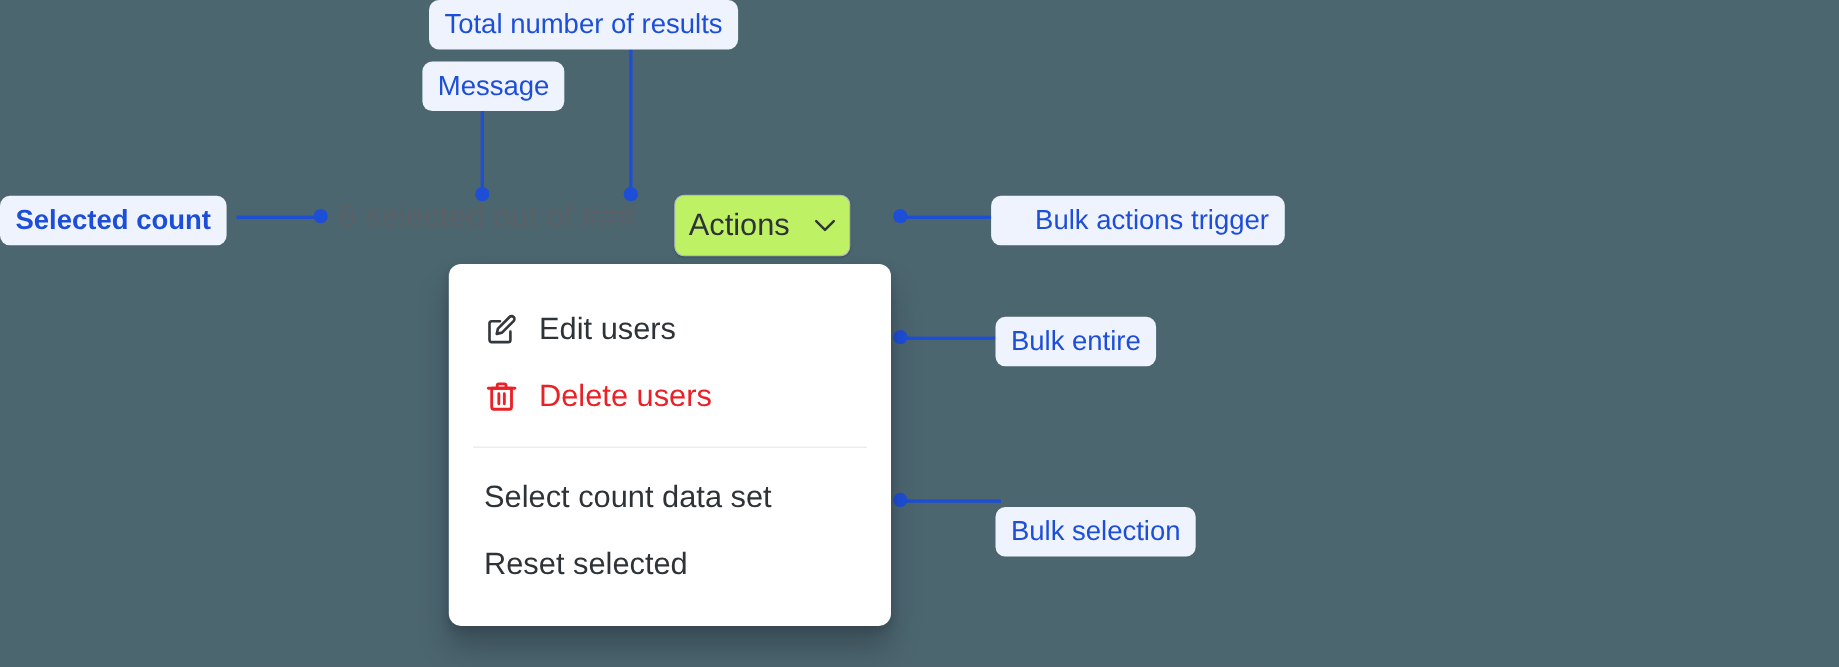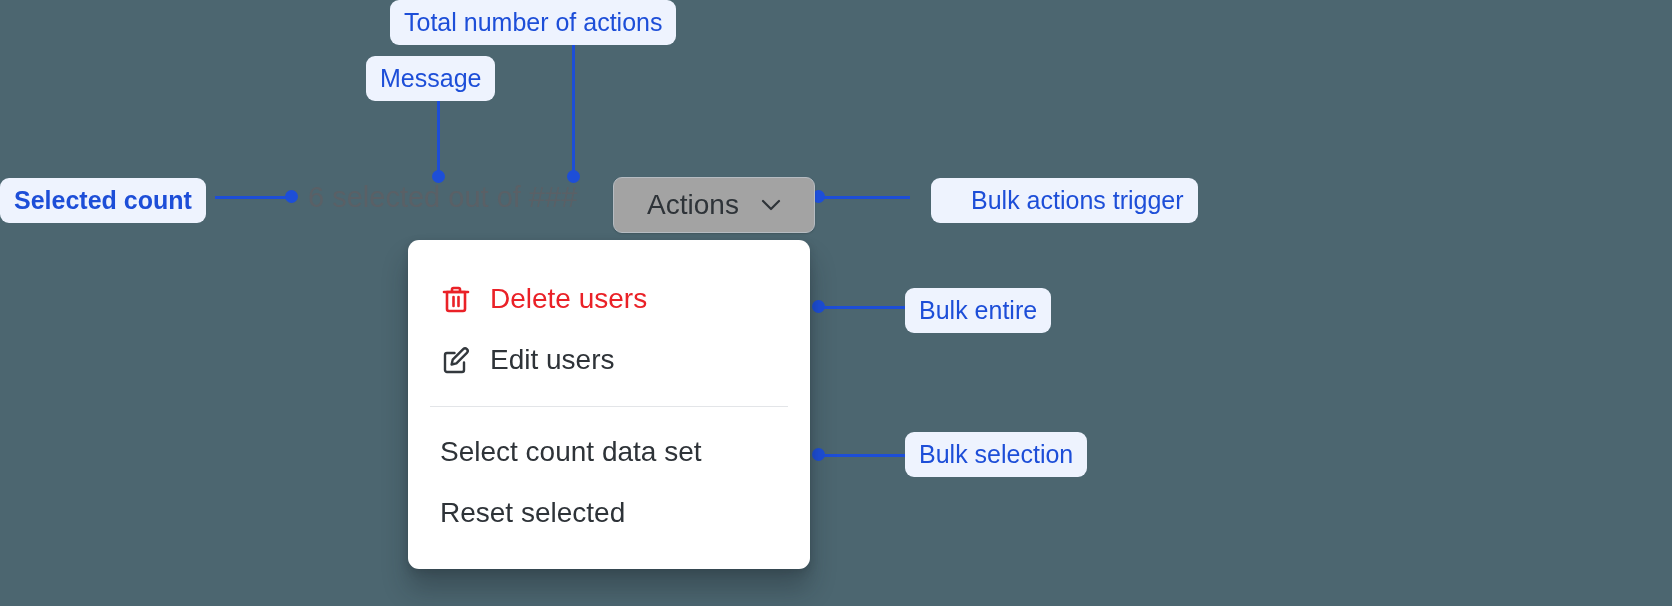--- a/index.html
+++ b/index.html
@@ -56,23 +56,23 @@
     font-size: 29px;
     color: #5a6066;
     line-height: 1.2;
     white-space: nowrap;
   }
 
   .actions-button {
     position: absolute;
     left: 613px;
     top: 177px;
-    width: 202px;
+    width: 160px;
     height: 56px;
-    background: #a3a3a3;
+    background: #bef264;
     border: 1px solid #b6bcc2;
     border-radius: 9px;
     box-shadow: 0 1px 2px rgba(0,0,0,0.16);
     display: flex;
     align-items: center;
     justify-content: center;
     gap: 22px;
     box-sizing: border-box;
     cursor: pointer;
   }
@@ -137,68 +137,68 @@
 
 <div class="conn-h" style="left:818px; top:196px; width:92px;"></div>
 <div class="conn-dot" style="left:812px; top:190px;"></div>
 
 <div class="conn-h" style="left:818px; top:306px; width:92px;"></div>
 <div class="conn-dot" style="left:812px; top:300px;"></div>
 
 <div class="conn-h" style="left:818px; top:454px; width:92px;"></div>
 <div class="conn-dot" style="left:812px; top:448px;"></div>
 
-<div class="annot" style="left:390px; top:0px;">Total number of actions</div>
-
-<div class="annot" style="left:366px; top:56px;">Message</div>
+<div class="annot" style="left:390px; top:0px;">Total number of results</div>
+
+<div class="annot" style="left:384px; top:56px;">Message</div>
 
 <div class="annot" style="left:0px; top:178px;font-weight:bold;">Selected count</div>
 
-<div class="annot" style="left:931px; top:178px;padding-left:40px;">Bulk actions trigger</div>
+<div class="annot" style="left:901px; top:178px;padding-left:40px;">Bulk actions trigger</div>
 
 <div class="annot" style="left:905px; top:288px;">Bulk entire</div>
 
-<div class="annot" style="left:905px; top:432px;">Bulk selection</div>
+<div class="annot" style="left:905px; top:461px;">Bulk selection</div>
 
 <div class="selected-message">6 selected out of ###</div>
 
 <div class="actions-button">
   <span class="label">Actions</span>
   <span style="display:block;">
     <svg class="chev" viewBox="0 0 20 12" fill="none" xmlns="http://www.w3.org/2000/svg">
       <path d="M2 2 L10 10 L18 2" stroke="#2e3338" stroke-width="2.2" stroke-linecap="round" stroke-linejoin="round"></path>
     </svg>
   </span>
 </div>
 
 <div class="menu-card">
+
+  <div class="menu-item">
+    <span class="mi-icon">
+      <svg viewBox="0 0 32 32" fill="none" xmlns="http://www.w3.org/2000/svg">
+        <path d="M24 18.5 V26 a2 2 0 0 1 -2 2 H7 a2 2 0 0 1 -2 -2 V11 a2 2 0 0 1 2 -2 h7.5" stroke="#33383d" stroke-width="2.4" stroke-linecap="round" stroke-linejoin="round"></path>
+        <path d="M23.2 5.2 a2.6 2.6 0 0 1 3.7 3.7 L16.4 19.4 l-4.8 1.1 1.1 -4.8 Z" stroke="#33383d" stroke-width="2.4" stroke-linejoin="round"></path>
+      </svg>
+    </span>
+    <span>Edit users</span>
+  </div>
 
   <div class="menu-item danger">
     <span class="mi-icon">
       <svg viewBox="0 0 32 32" fill="none" xmlns="http://www.w3.org/2000/svg">
         <path d="M4 9 H28" stroke="#ea2127" stroke-width="2.6" stroke-linecap="round"></path>
         <path d="M12 9 V6.5 a1.5 1.5 0 0 1 1.5 -1.5 h5 A1.5 1.5 0 0 1 20 6.5 V9" stroke="#ea2127" stroke-width="2.6" stroke-linejoin="round"></path>
         <path d="M7 9 h18 v17 a2 2 0 0 1 -2 2 H9 a2 2 0 0 1 -2 -2 Z" stroke="#ea2127" stroke-width="2.6" stroke-linejoin="round"></path>
         <path d="M13.5 14 V23" stroke="#ea2127" stroke-width="2.6" stroke-linecap="round"></path>
         <path d="M18.5 14 V23" stroke="#ea2127" stroke-width="2.6" stroke-linecap="round"></path>
       </svg>
     </span>
     <span>Delete users</span>
   </div>
 
-  <div class="menu-item">
-    <span class="mi-icon">
-      <svg viewBox="0 0 32 32" fill="none" xmlns="http://www.w3.org/2000/svg">
-        <path d="M24 18.5 V26 a2 2 0 0 1 -2 2 H7 a2 2 0 0 1 -2 -2 V11 a2 2 0 0 1 2 -2 h7.5" stroke="#33383d" stroke-width="2.4" stroke-linecap="round" stroke-linejoin="round"></path>
-        <path d="M23.2 5.2 a2.6 2.6 0 0 1 3.7 3.7 L16.4 19.4 l-4.8 1.1 1.1 -4.8 Z" stroke="#33383d" stroke-width="2.4" stroke-linejoin="round"></path>
-      </svg>
-    </span>
-    <span>Edit users</span>
-  </div>
-
   <div class="menu-divider"></div>
 
   <div class="menu-item">
     <span>Select count data set</span>
   </div>
 
   <div class="menu-item">
     <span>Reset selected</span>
   </div>
 

